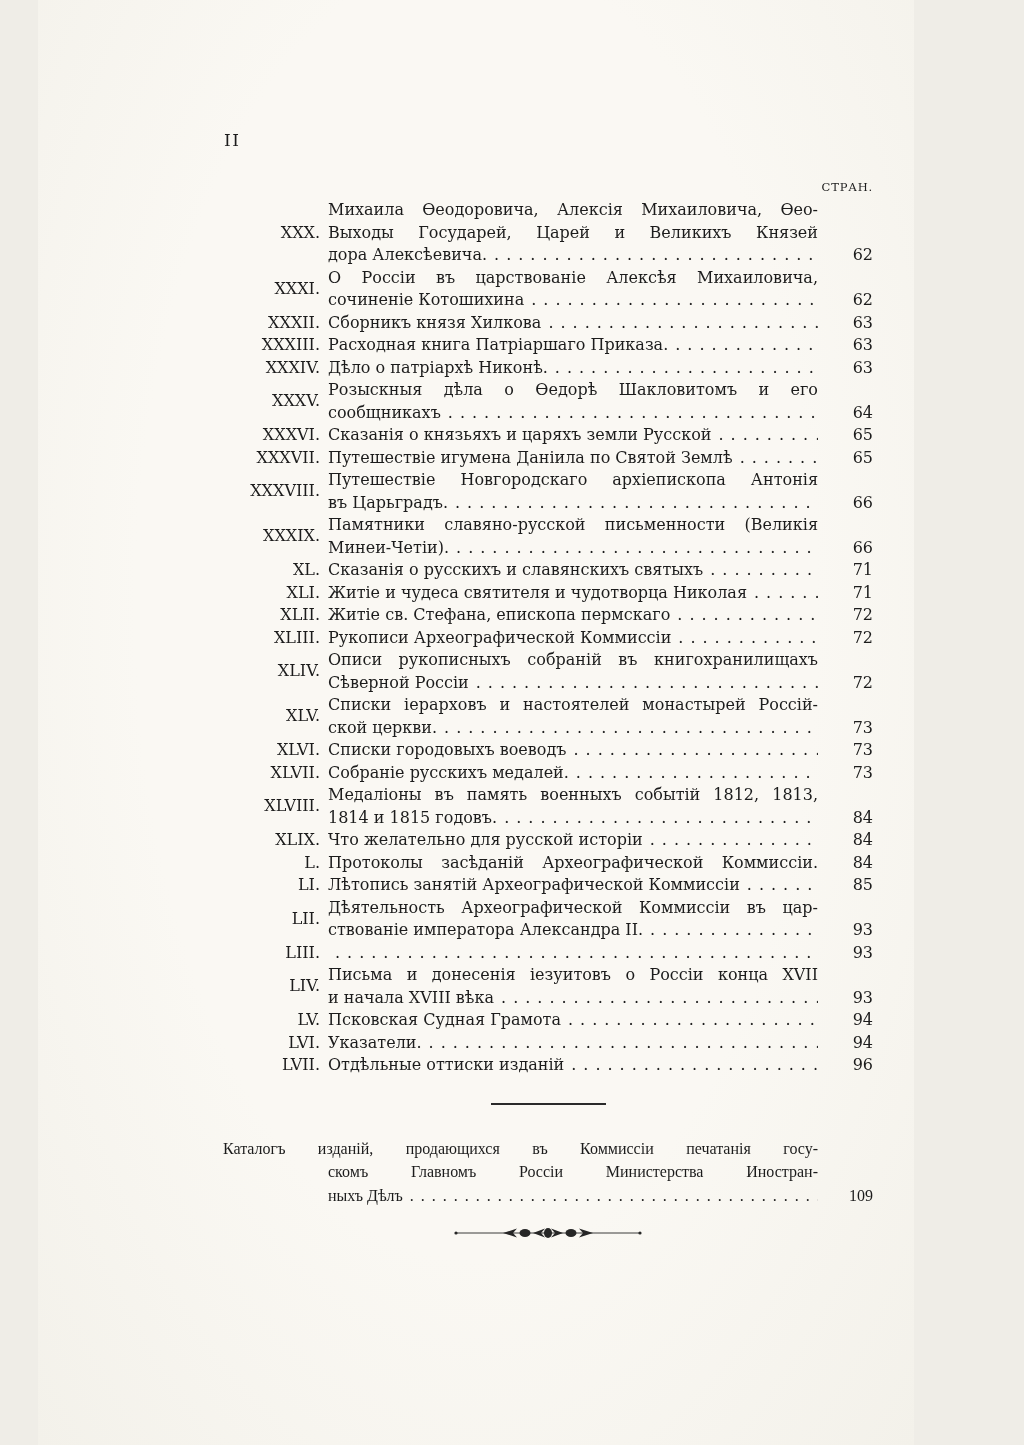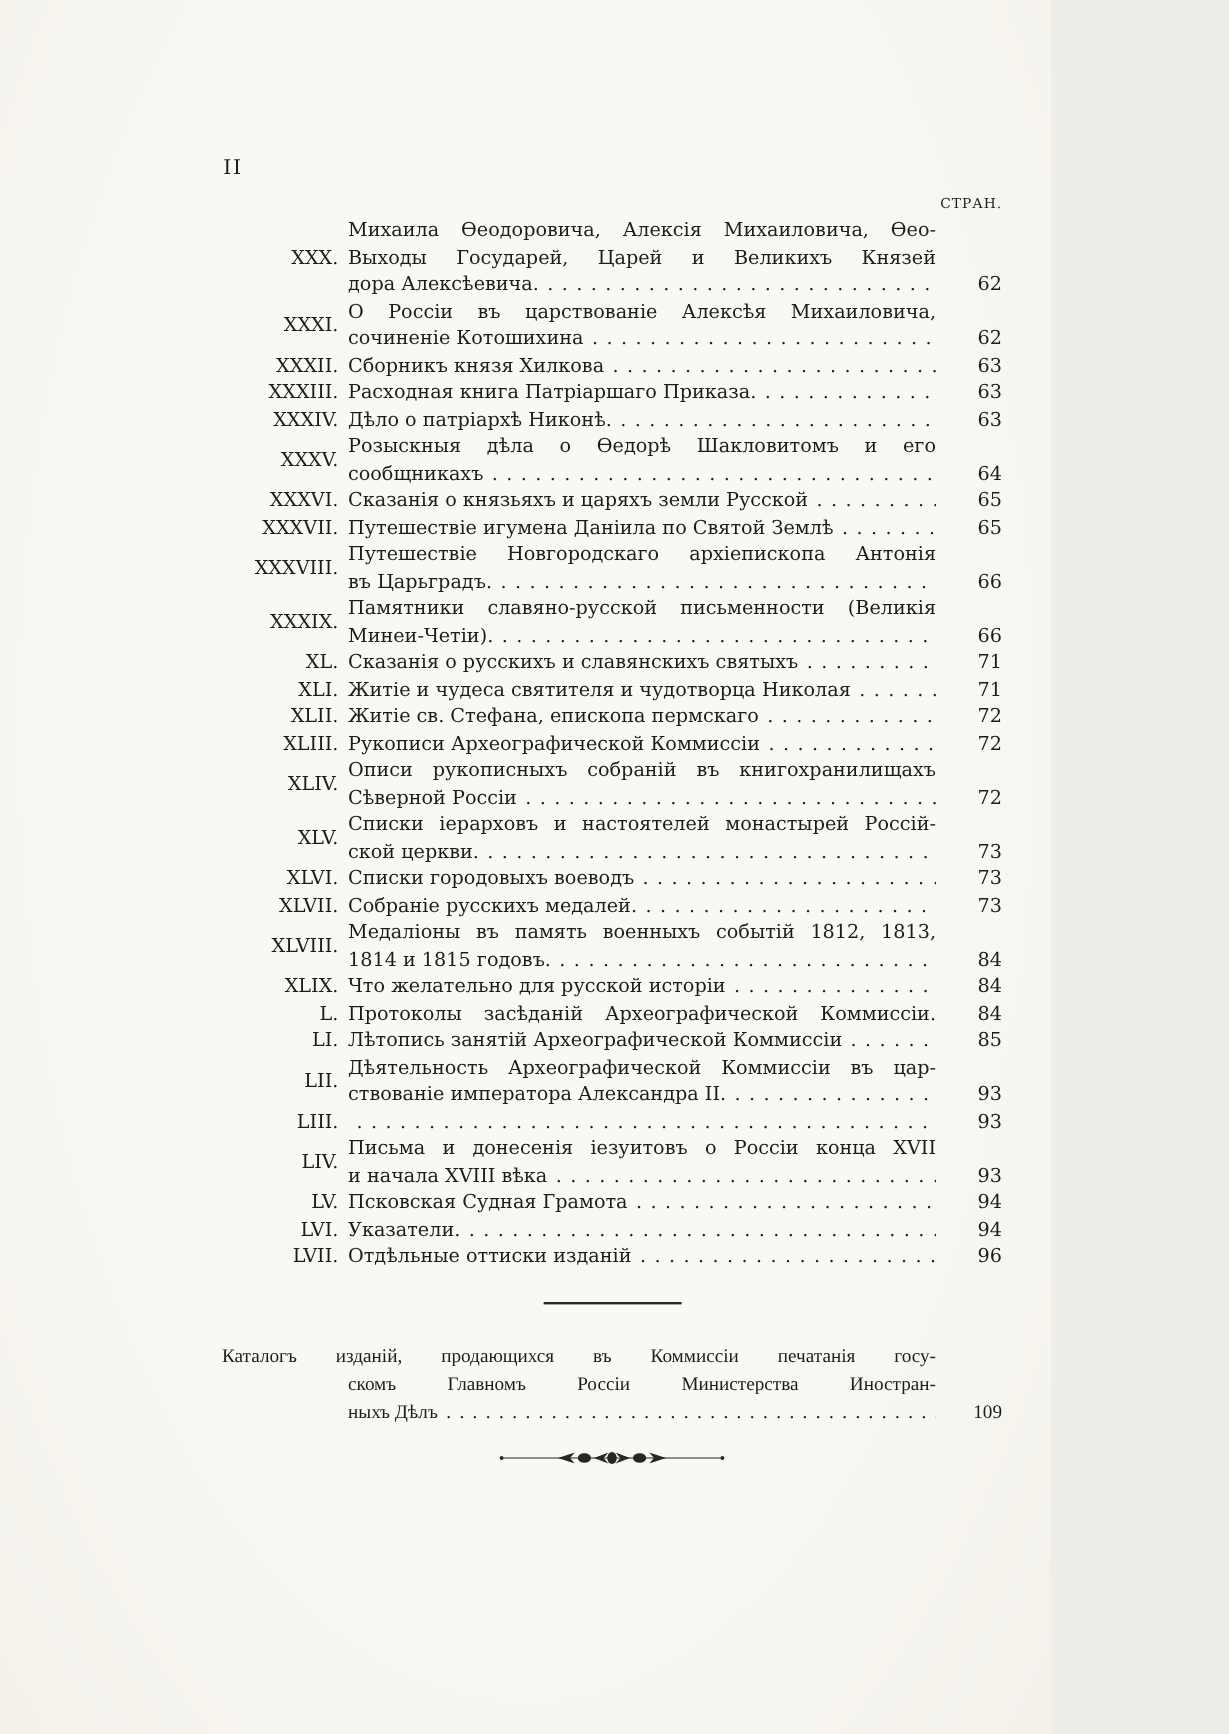--- a/index.html
+++ b/index.html
@@ -8,32 +8,33 @@
     background: #efede7;
     font-family: "DejaVu Serif", "Liberation Serif", serif;
   }
   .sheet {
     position: relative;
     width: 876px;
     height: 1445px;
     background: radial-gradient(ellipse at 50% 42%, #faf8f3 55%, #f3f1ea 100%);
     color: #1c1c1c;
     overflow: hidden;
+    margin-left: 38px;
   }
   .folio {
     position: absolute;
     left: 186px;
     top: 130px;
     font-size: 17px;
     letter-spacing: 1.5px;
   }
   .content {
     position: absolute;
     left: 185px;
-    top: 162px;
+    top: 180px;
     width: 650px;
   }
   .stran {
     text-align: right;
     font-size: 11.5px;
     letter-spacing: 0.8px;
     margin-bottom: 5px;
   }
   .toc { font-size: 16px; line-height: 22.5px; }
   .row { display: flex; align-items: center; }

